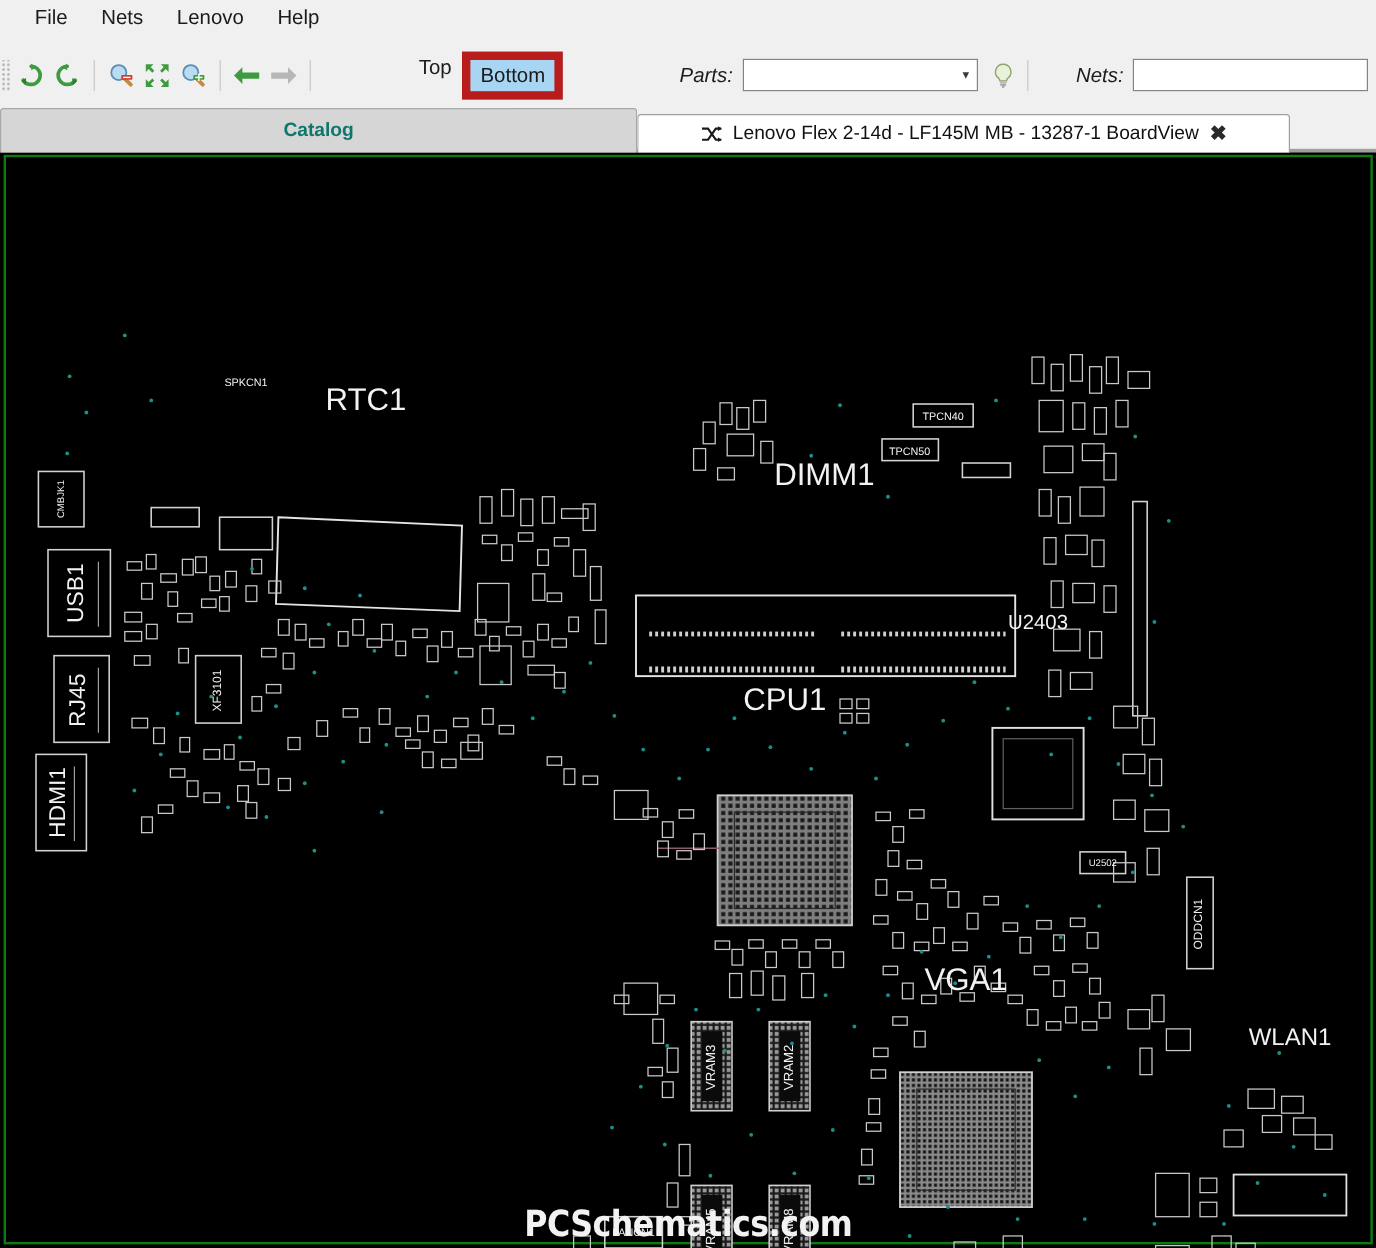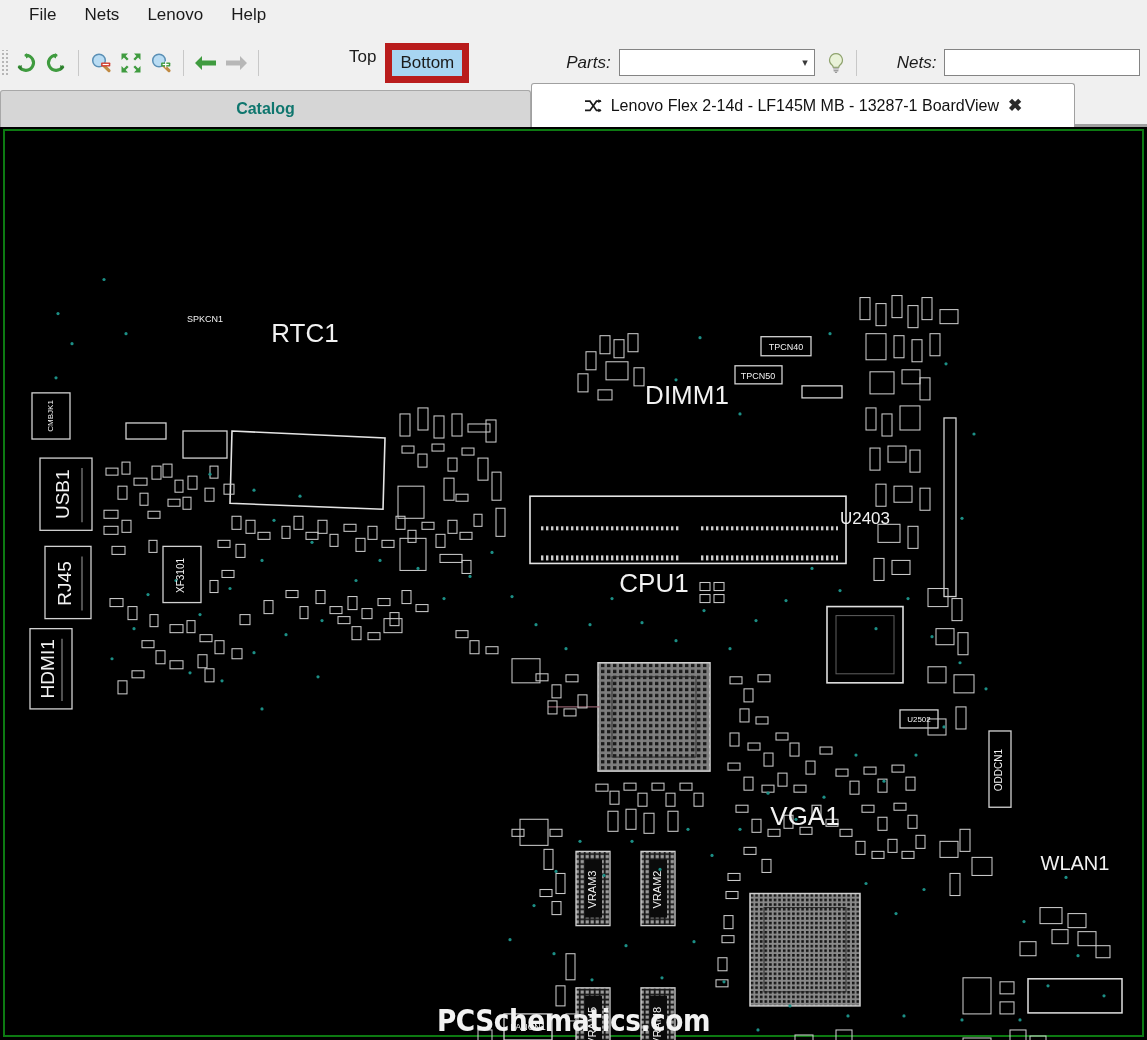--- a/index.html
+++ b/index.html
@@ -40,21 +40,21 @@
   
   .tabstrip { height:42px; flex:0 0 42px; display:flex; align-items:flex-end; background:#f0f0f0;
               position:relative; }
   .tabstrip::after { content:""; position:absolute; left:0; right:0; bottom:0; height:3px; background:#a0a0a0; }
   .tab { height:37px; display:flex; align-items:center; justify-content:center; gap:9px;
          font-size:16px; cursor:pointer; position:relative; z-index:2;
          border-top-left-radius:3px; border-top-right-radius:3px; }
   .tab.inactive { width:531px; background:#d6d6d6; border:1px solid #a8a8a8; border-bottom:none;
                   color:#0f766e;font-weight:bold; }
   .tab.active { width:544px; background:#ffffff; border:1px solid #a0a0a0; border-bottom:none;
-                height:44px; color:#111; }
+                height:32px; color:#111; }
   .tab-close { font-size:17px; font-weight:bold; color:#2a2a2a; cursor:pointer; line-height:1; }
   .tab-icon { display:inline-flex; align-items:center; justify-content:center; }
 
   
   .boardwrap { flex:1 1 auto; position:relative; background:#000; overflow:hidden; }
   .board-border { position:absolute; left:3px; top:2px; right:3px; bottom:3px;
                   border:2px solid #0d7a12; }
   svg.board { position:absolute; left:0; top:0; width:100%; height:100%; display:block; }
 
   .wm { position:absolute; left:0; right:0; bottom:2px; text-align:center;

